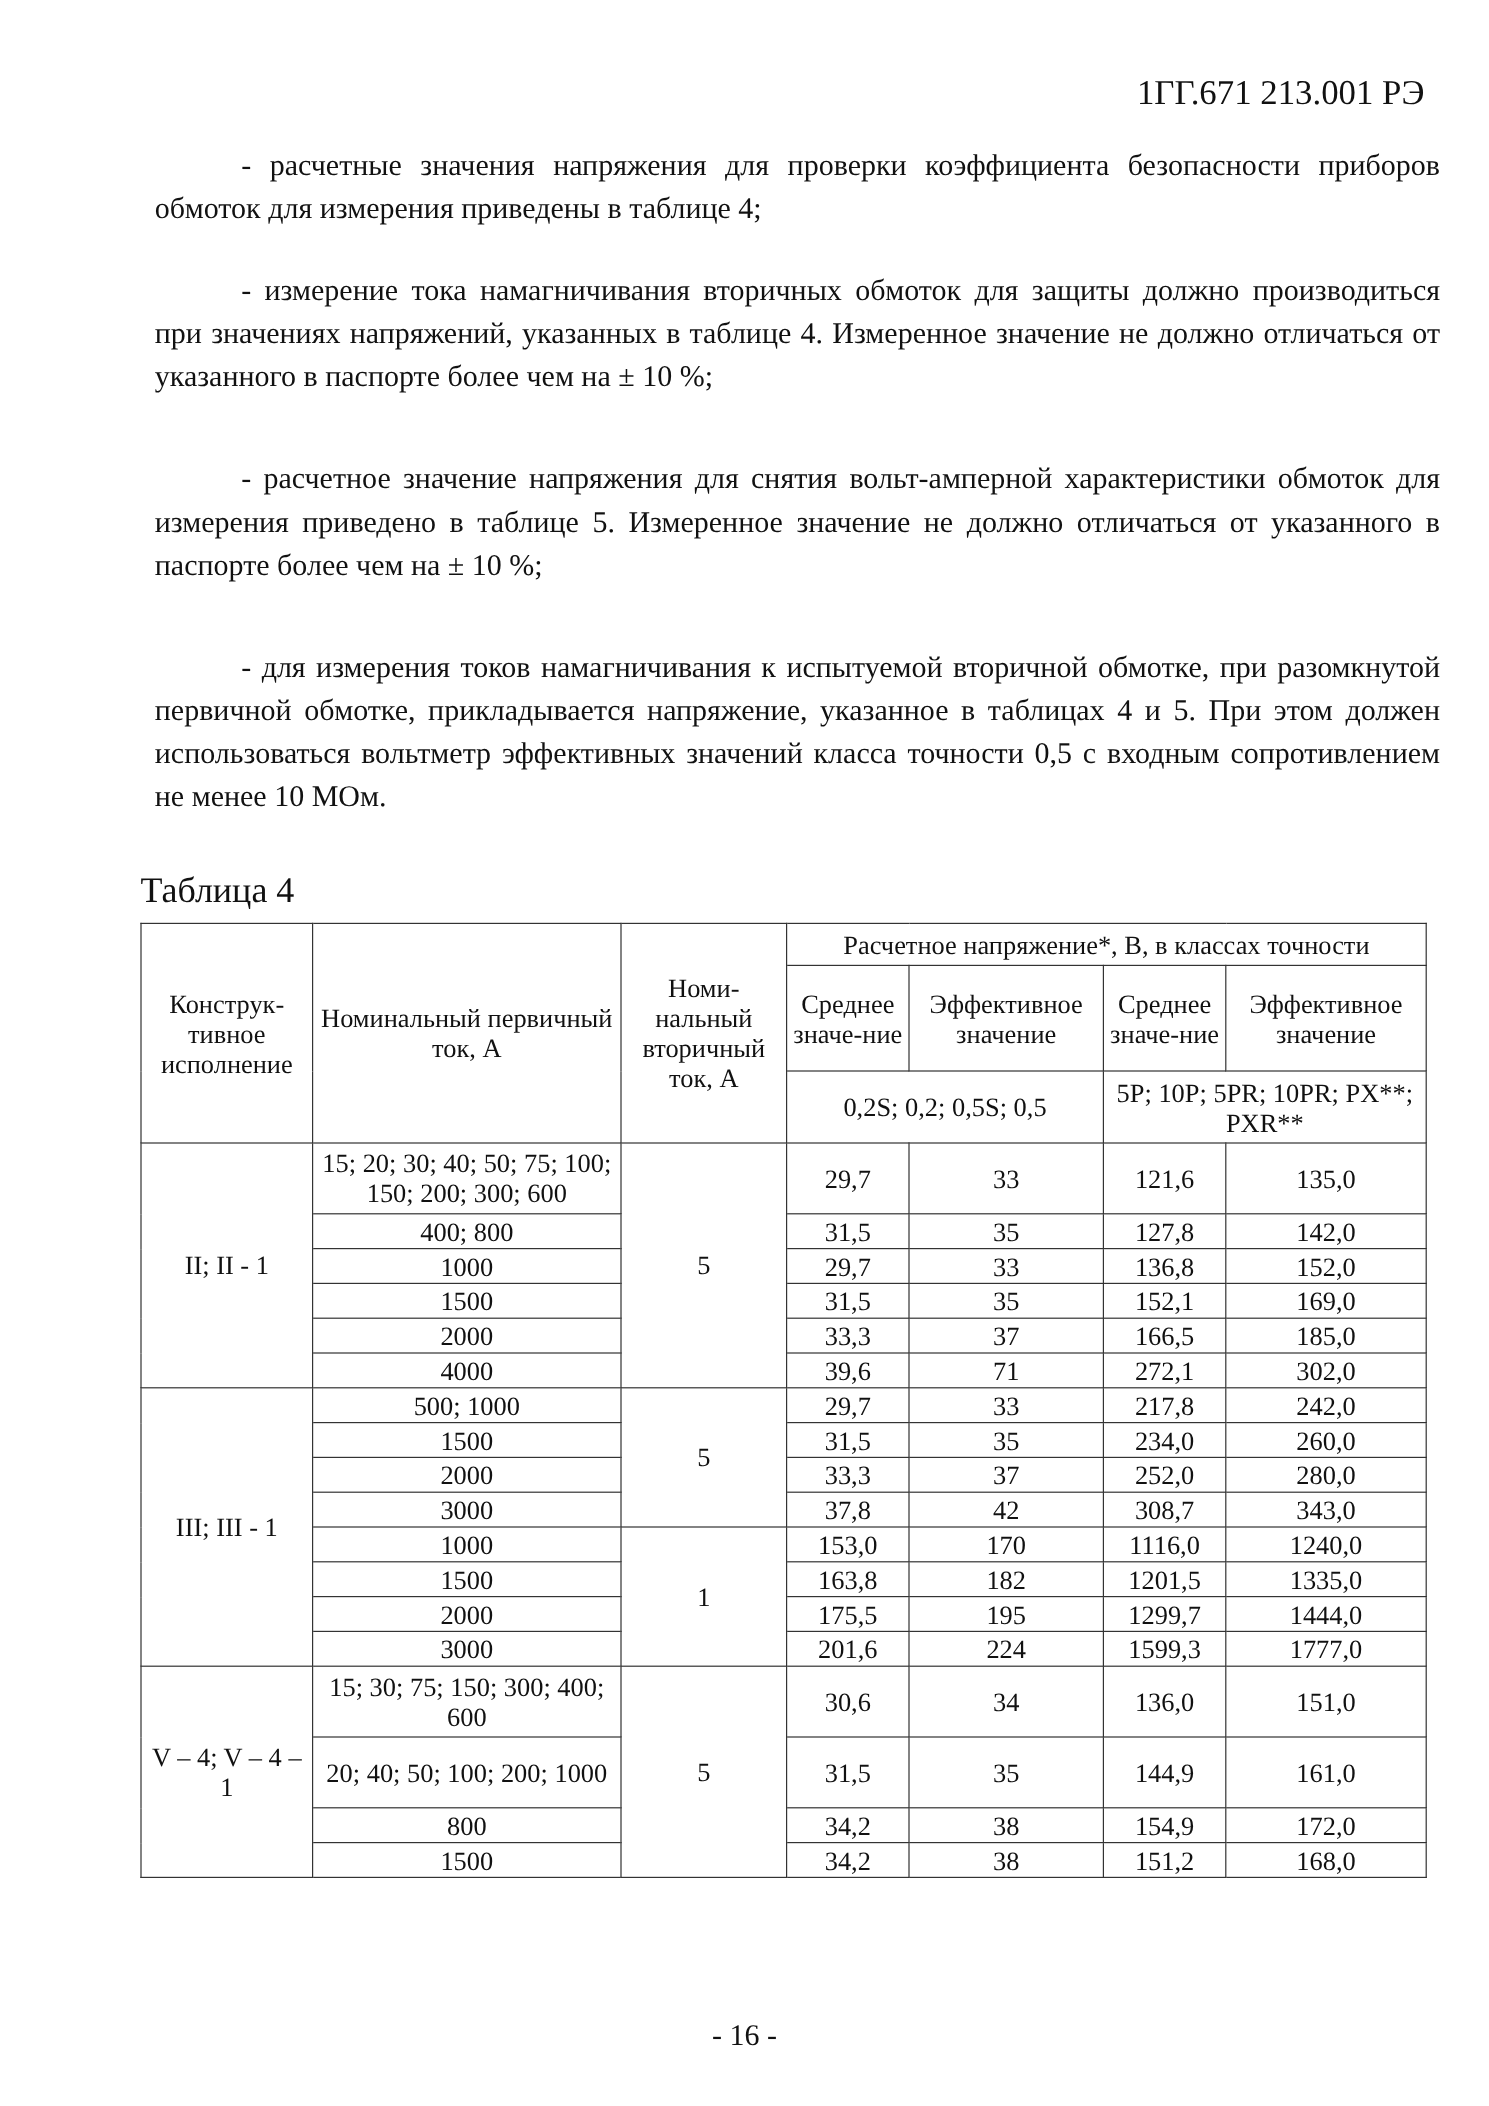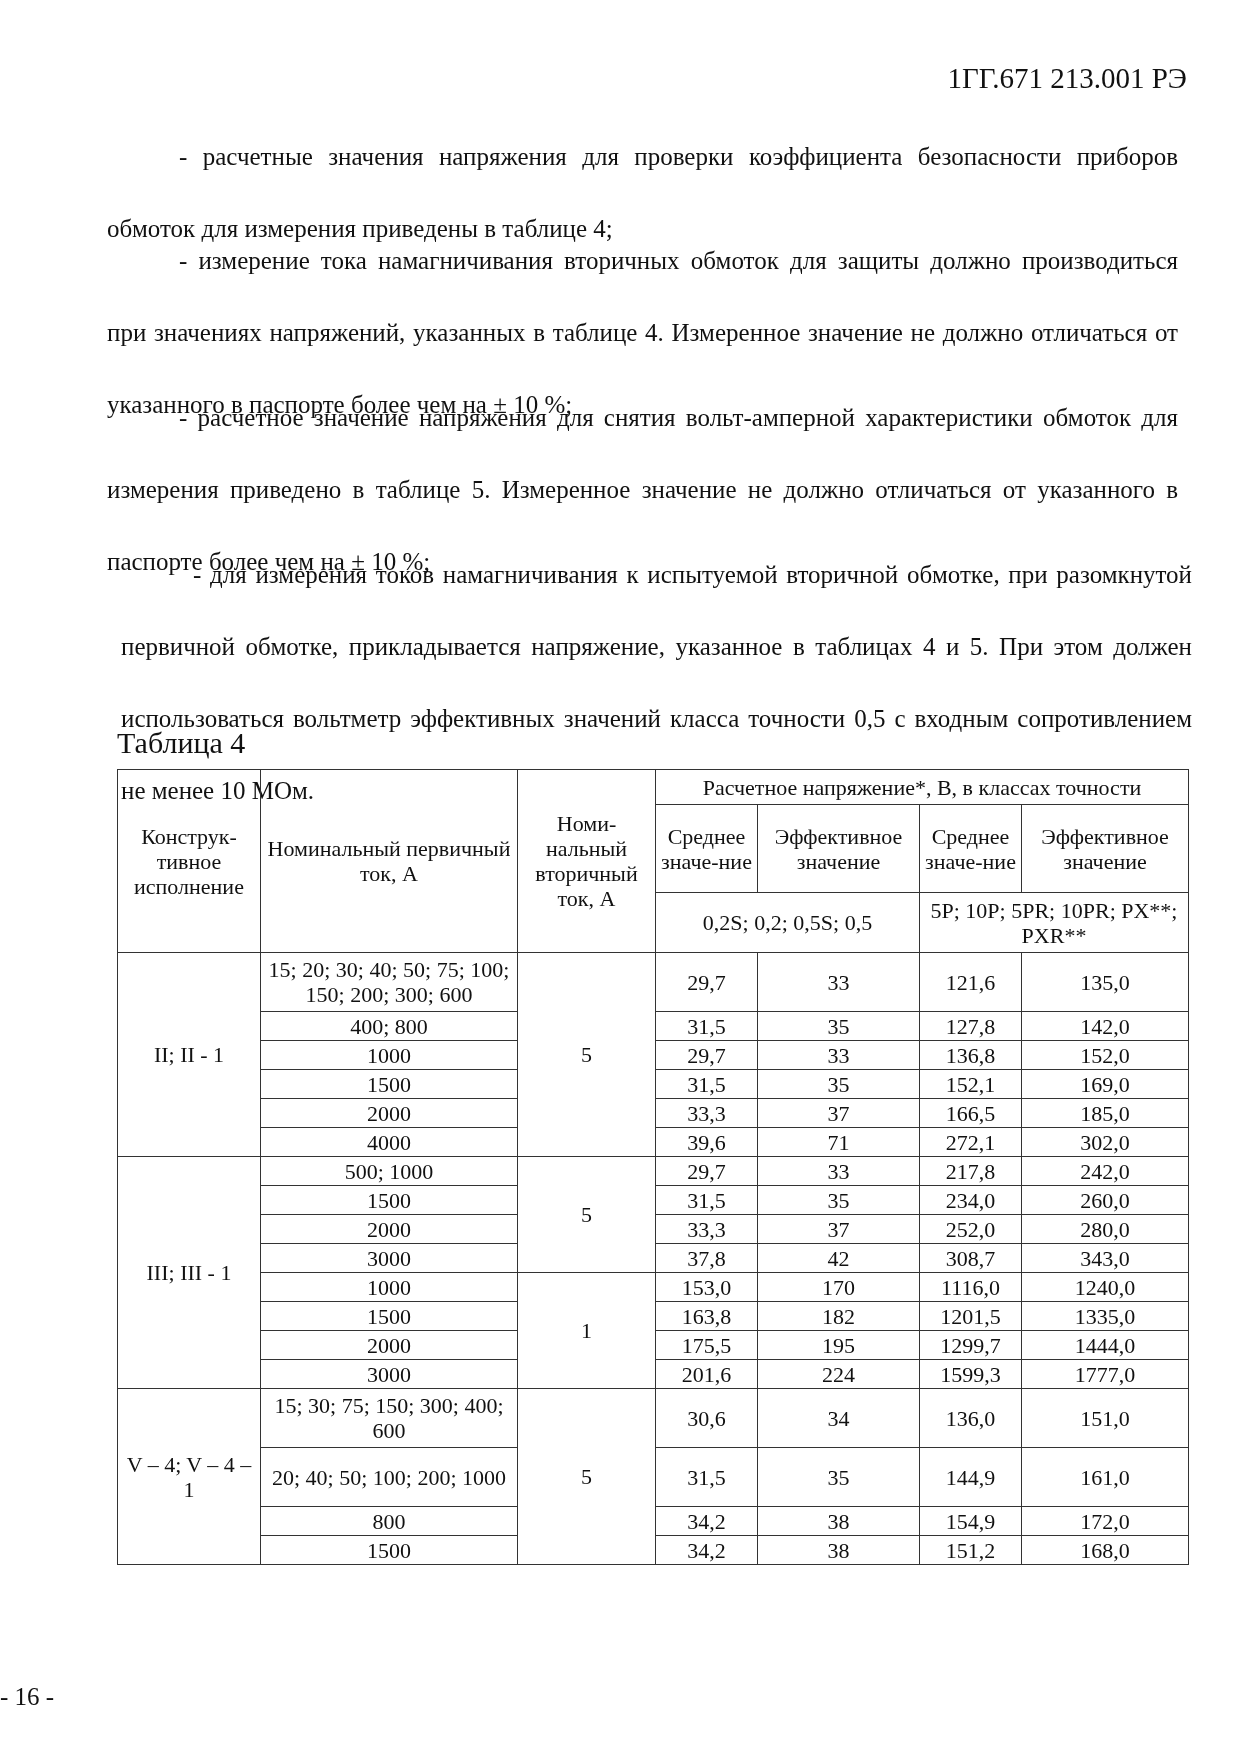--- a/index.html
+++ b/index.html
@@ -1,34 +1,34 @@
 <!DOCTYPE html>
 <html><head>
 <meta charset="utf-8">
 <style>
   html, body { margin: 0; padding: 0; background: #ffffff; }
   body { width: 1241px; height: 1755px; position: relative; overflow: hidden;
          font-family: "Liberation Serif", "DejaVu Serif", serif; color: #111; }
   .doc-code { position: absolute; right: 54px; top: 62px; font-size: 29px; }
-  .para { position: absolute; left: 107px; width: 1071px; font-size: 25px; line-height: 72px;
+  .para { position: absolute; left: 129px; width: 1071px; font-size: 25px; line-height: 36px;
           text-align: justify; text-indent: 72px; }
   .para-1 { top: 96px; }
   .para-2 { top: 200px; }
   .para-3 { top: 357px; }
-  .para-4 { top: 514px; margin-left: 14px; }
+  .para-4 { top: 514px; }
   .table-caption { position: absolute; left: 117px; top: 726px; font-size: 30px; }
   table.t4 { position: absolute; left: 117px; top: 769px; border-collapse: collapse;
              font-size: 22px; line-height: 25px; table-layout: fixed; }
   table.t4 td { border: 1.5px solid #333; text-align: center; vertical-align: middle; padding: 0 2px; }
   .t4 col.c1 { width: 143px; } .t4 col.c2 { width: 257px; } .t4 col.c3 { width: 138px; }
   .t4 col.c4 { width: 102px; } .t4 col.c5 { width: 162px; } .t4 col.c6 { width: 102px; } .t4 col.c7 { width: 167px; }
   tr.h1 td { height: 34px; } tr.h2 td { height: 87px; } tr.h3 td { height: 59px; }
   tr.r td { height: 28px; padding-top: 0; padding-bottom: 0; }
   tr.r2 td { height: 58px; }
-  .page-number { position: absolute; left: 0; width: 1241px; top: 1683px; font-size: 25px; }
+  .page-number { position: absolute; left: 0; width: 1241px; top: 1683px; text-align: center; font-size: 25px; }
 </style>
 </head>
 <body>
 
 <div class="doc-code">1ГГ.671 213.001 РЭ</div>
 
 <p class="para para-1">- расчетные значения напряжения для проверки коэффициента безопасности приборов обмоток для измерения приведены в таблице 4;</p>
 <p class="para para-2">- измерение тока намагничивания вторичных обмоток для защиты должно производиться при значениях напряжений, указанных в таблице 4. Измеренное значение не должно отличаться от указанного в паспорте более чем на ± 10 %;</p>
 <p class="para para-3">- расчетное значение напряжения для снятия вольт-амперной характеристики обмоток для измерения приведено в таблице 5. Измеренное значение не должно отличаться от указанного в паспорте более чем на ± 10 %;</p>
 <p class="para para-4">- для измерения токов намагничивания к испытуемой вторичной обмотке, при разомкнутой первичной обмотке, прикладывается напряжение, указанное в таблицах 4 и 5. При этом должен использоваться вольтметр эффективных значений класса точности 0,5 с входным сопротивлением не менее 10 МОм.</p>

